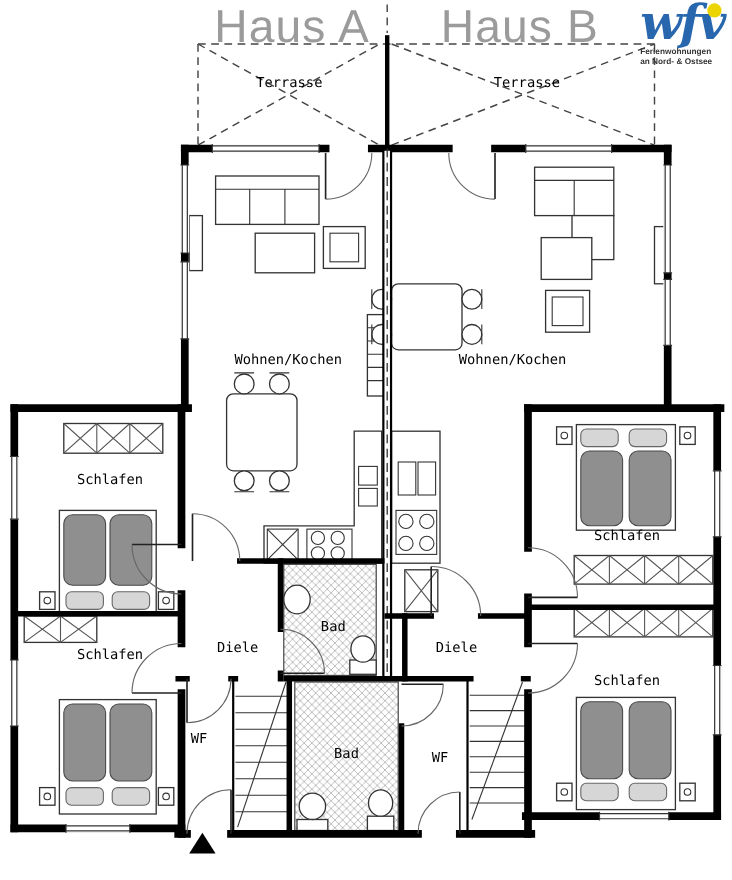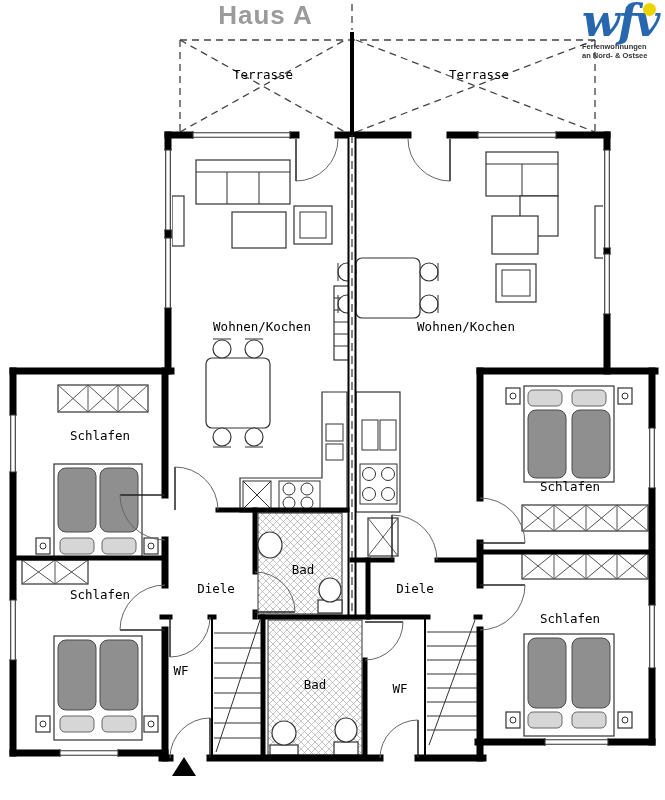--- a/index.html
+++ b/index.html
@@ -1,20 +1,20 @@
 <!DOCTYPE html>
 <html><head>
 <meta charset="utf-8">
 <style>
   html,body{margin:0;padding:0;background:#fff;}
   #canvas{position:relative;width:665px;height:800px;background:#fff;overflow:hidden;
           font-family:"Liberation Sans",sans-serif;}
   #plan-svg{position:absolute;left:0;top:0;}
   .hdr{position:absolute;top:0;height:40px;text-align:center;
-       font-size:26px;font-weight:bold;color:#9b9b9b;letter-spacing:1px;}
+       font-size:42px;font-weight:normal;color:#9b9b9b;letter-spacing:1px;}
   .hdr-a{left:178px;width:175px;}
   .hdr-b{left:385px;width:175px;}
   #logo{position:absolute;left:582px;top:0;width:82px;height:70px;}
   .logo-script{font-family:"DejaVu Serif",serif;font-style:italic;font-weight:bold;
                font-size:44px;line-height:0.95;color:#2867ae;letter-spacing:-2px;}
   .logo-dot{position:absolute;right:8px;top:3px;width:13px;height:13px;border-radius:50%;
             background:#ecd400;}
   .logo-tag{font-size:7.5px;color:#333;line-height:1.25;font-weight:bold;}
   .lbl{font-family:"DejaVu Sans Mono",monospace;font-size:12.5px;fill:#000;text-anchor:middle;}
   .wall{stroke:#000;stroke-linecap:square;fill:none;}
@@ -365,20 +365,21 @@
       <text class="lbl" x="303" y="574">Bad</text>
       <text class="lbl" x="315" y="689">Bad</text>
       <text class="lbl" x="216" y="593">Diele</text>
       <text class="lbl" x="415" y="593">Diele</text>
       <text class="lbl" x="181" y="675">WF</text>
       <text class="lbl" x="400" y="693">WF</text>
     </g>
   </svg>
 
   <div class="hdr hdr-a">Haus A</div>
+  <div class="hdr hdr-b">Haus B</div>
 
   <div id="logo">
     <div class="logo-script">wfv</div>
     <span class="logo-dot"></span>
     <div class="logo-tag">Ferienwohnungen</div>
     <div class="logo-tag">an Nord- &amp; Ostsee</div>
   </div>
 
 </div>
 

